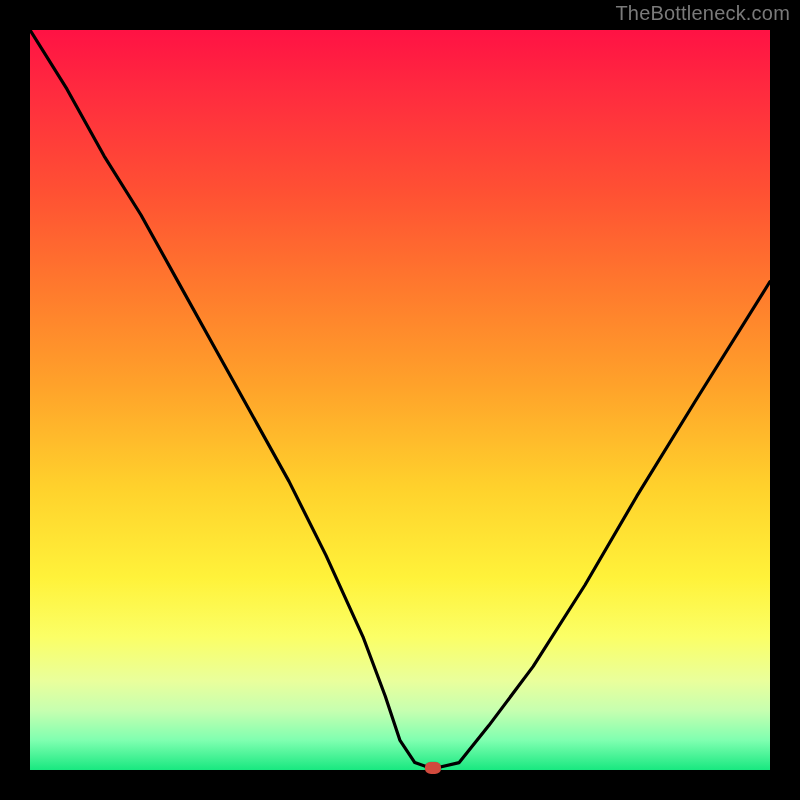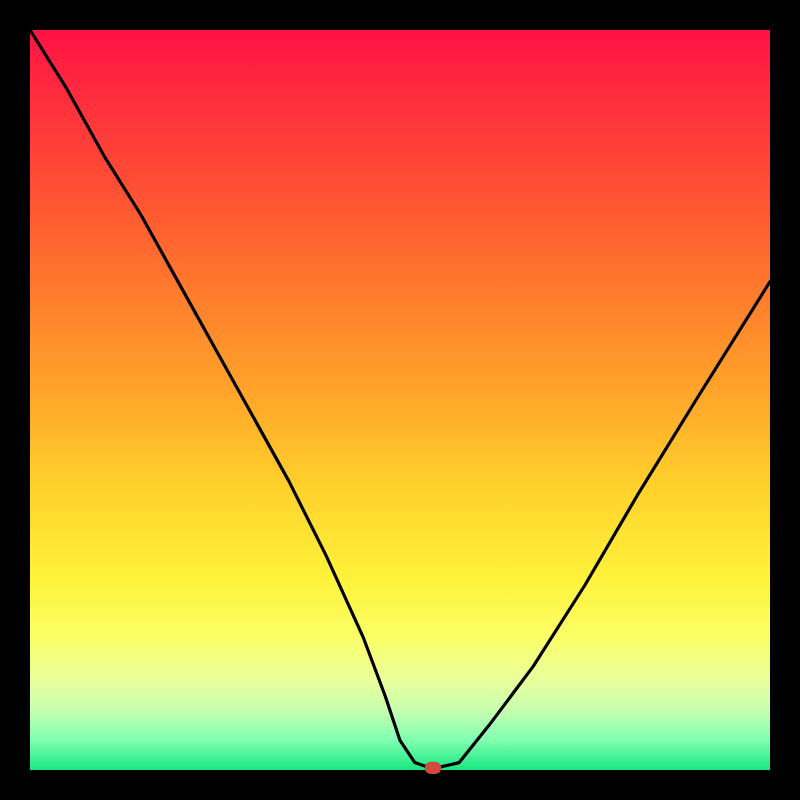--- a/index.html
+++ b/index.html
@@ -63,20 +63,21 @@
     background: #d24a3d;
     box-shadow: 0 0 0 0.5px rgba(0,0,0,0.15);
     transform: translate(-50%, -50%);
   }
 </style>
 </head>
 <body>
 
 <div class="frame">
 
+  <div class="watermark">TheBottleneck.com</div>
 
   <div class="plot">
     <svg viewBox="0 0 740 740" preserveAspectRatio="none">
       <path fill="none" stroke="#000" stroke-width="3.2" stroke-linecap="round" stroke-linejoin="round" d="M0.0 0.0 L37.0 59.2 L74.0 125.8 L111.0 185.0 L148.0 251.6 L185.0 318.2 L222.0 384.8 L259.0 451.4 L296.0 525.4 L333.0 606.8 L355.2 666.0 L370.0 710.4 L384.8 732.6 L399.6 737.8 L407.0 737.8 L429.2 732.6 L458.8 695.6 L503.2 636.4 L555.0 555.0 L606.8 466.2 L666.0 370.0 L740.0 251.6"></path>
     </svg>
     <div class="marker" style="left: 403.3px; top: 737.78px;"></div>
   </div>
 
 </div>
 

